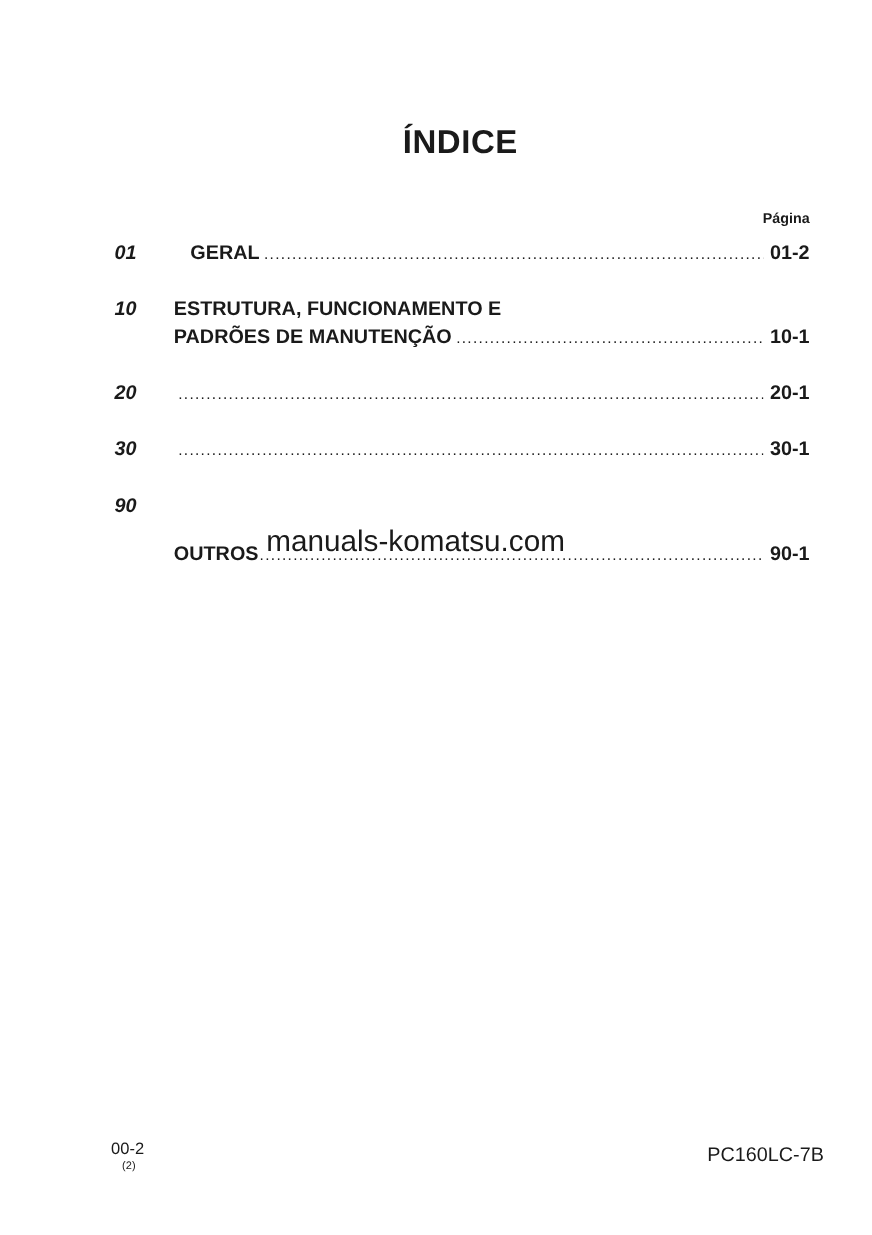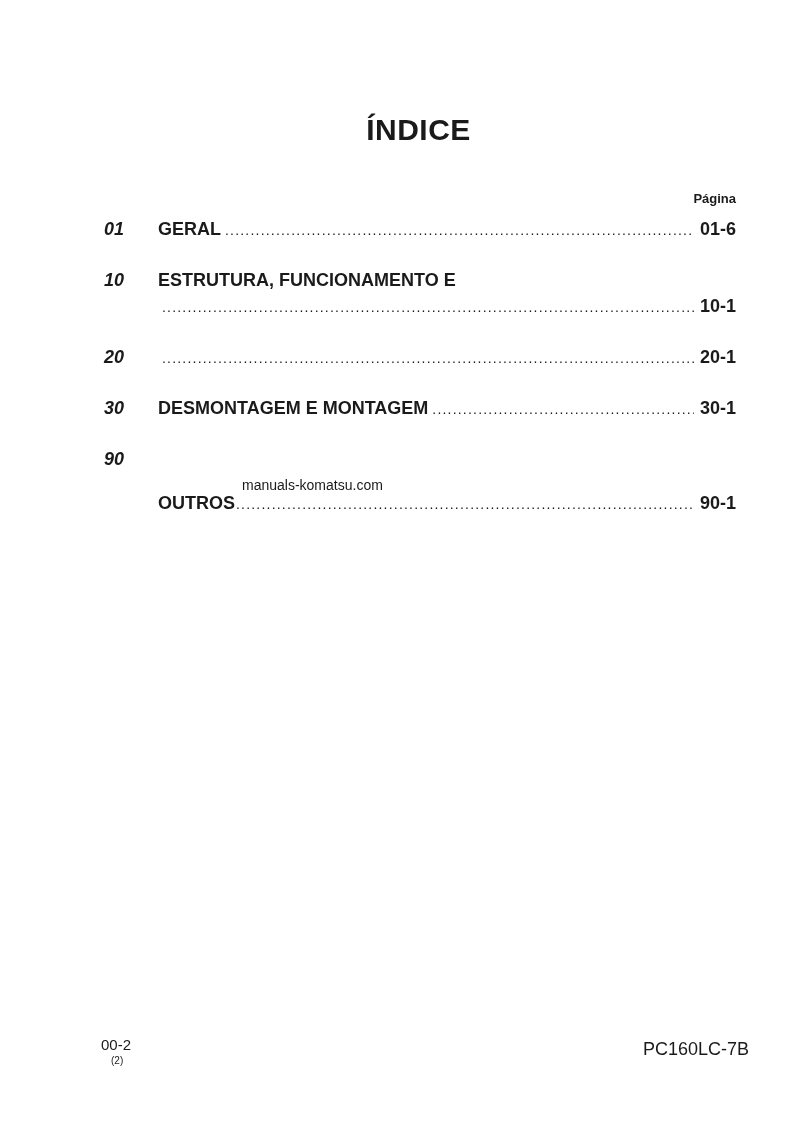--- a/index.html
+++ b/index.html
@@ -7,63 +7,63 @@
          font-family:"Liberation Sans", sans-serif; color:#1a1a1a; }
   .title { position:absolute; top:113px; left:0; width:100%; text-align:center;
            font-size:30px; font-weight:bold; letter-spacing:0.5px; transform:translateX(22px); }
   .pagina-head { position:absolute; top:191px; right:57px; font-size:13px; font-weight:bold; }
   .entry { position:absolute; left:104px; width:632px; font-size:18px; font-weight:bold; }
   .entry .num { position:absolute; left:0;font-style:italic; }
   .entry .line { position:absolute; left:54px; right:0; display:flex; align-items:baseline; white-space:nowrap; }
   .entry .leader { flex:1; overflow:hidden; margin:0 6px 0 4px; font-weight:normal; font-size:14px; letter-spacing:1.2px; }
   .entry .leader::before { content:"........................................................................................................................................................................................"; }
   .entry .pg { text-align:right; }
-  .watermark { position:absolute; top:477px; left:242px; font-size:14px; color:#1a1a1a; }
+  .watermark { position:absolute; top:477px; left:242px; font-size:27px; color:#1a1a1a; }
   .footer-left { position:absolute; top:1036px; left:101px; font-size:15px; }
   .footer-left-sub { position:absolute; top:1055px; left:111px; font-size:10px; }
   .footer-right { position:absolute; top:1039px; right:44px; font-size:18px; }
 </style>
 </head>
 <body>
 
 <div class="title">ÍNDICE</div>
 <div class="pagina-head">Página</div>
 
 <div class="entry" style="top:219px;">
   <span class="num">01</span>
-  <div class="line" style="top:0;">
+  <div class="line" style="top:0;margin-left:15px;">
     <span>GERAL</span>
     <span class="leader"></span>
-    <span class="pg">01-6</span>
+    <span class="pg">01-2</span>
   </div>
 </div>
 
 <div class="entry" style="top:270px;">
   <span class="num">10</span>
   <div class="line" style="top:0;">
     <span>ESTRUTURA, FUNCIONAMENTO E</span>
   </div>
   <div class="line" style="top:26px;">
+    <span>PADRÕES DE MANUTENÇÃO</span>
     <span class="leader"></span>
     <span class="pg">10-1</span>
   </div>
 </div>
 
 <div class="entry" style="top:347px;">
   <span class="num">20</span>
   <div class="line" style="top:0;">
     <span class="leader"></span>
     <span class="pg">20-1</span>
   </div>
 </div>
 
 <div class="entry" style="top:398px;">
   <span class="num">30</span>
   <div class="line" style="top:0;">
-    <span>DESMONTAGEM E MONTAGEM</span>
     <span class="leader"></span>
     <span class="pg">30-1</span>
   </div>
 </div>
 
 <div class="entry" style="top:449px;">
   <span class="num">90</span>
   <div class="line" style="top:0;margin-top:44px;">
     <span>OUTROS</span>
     <span class="leader" style="margin-left:1px;"></span>

